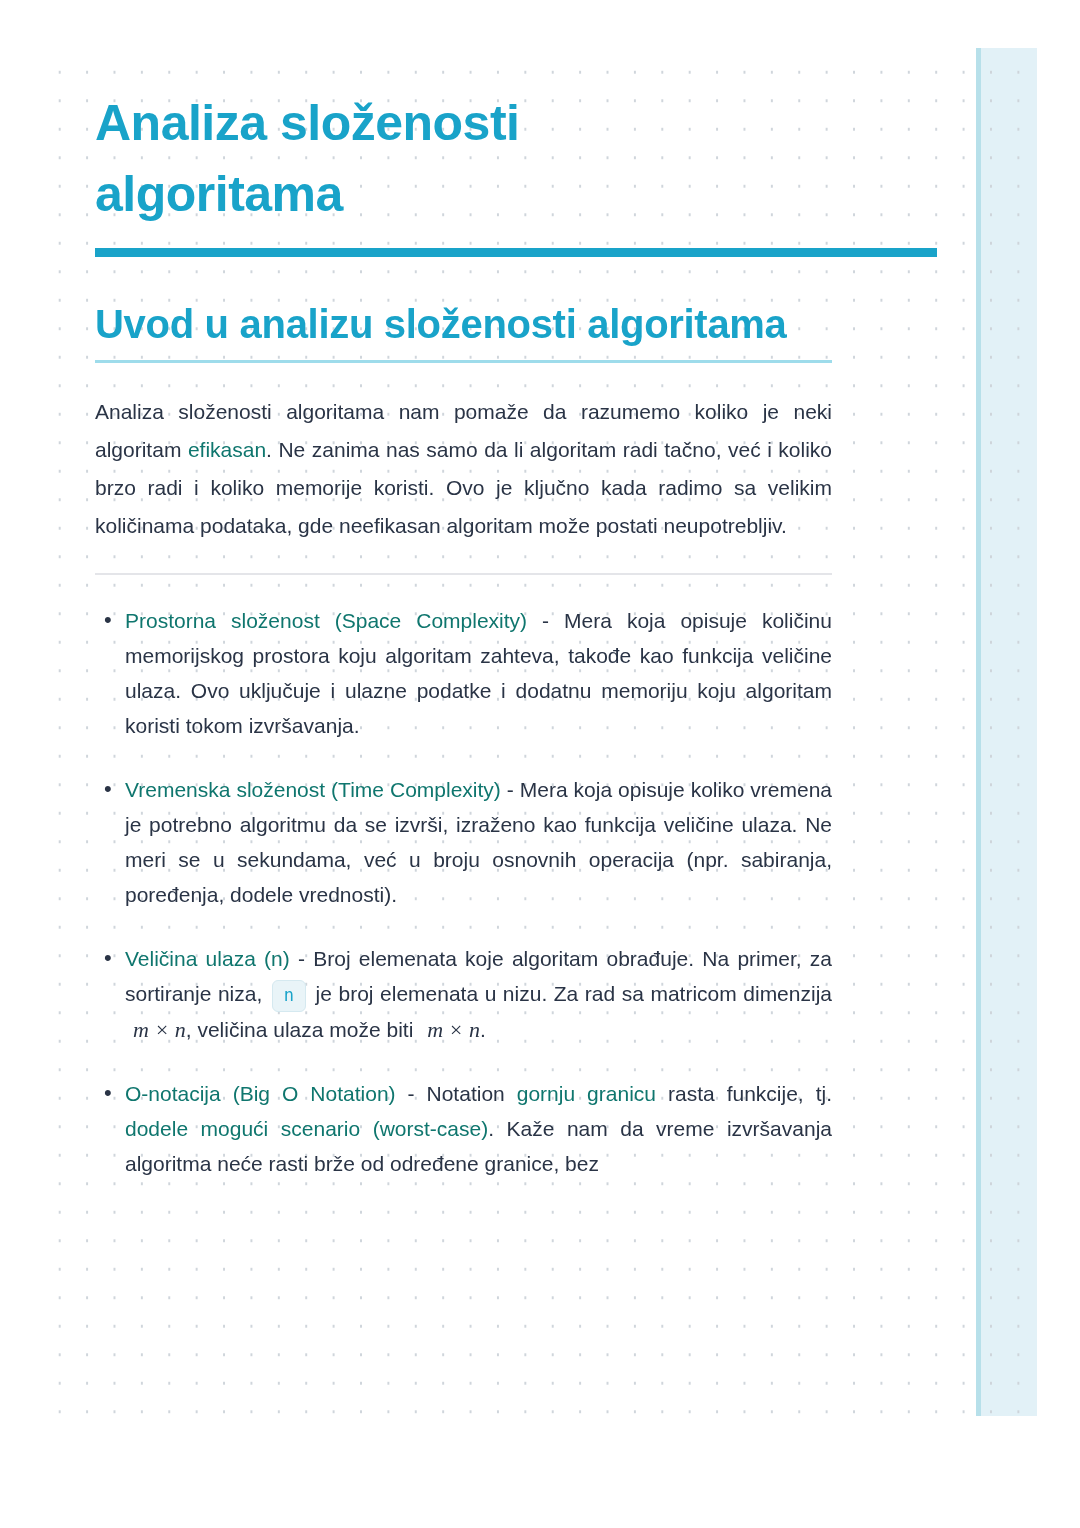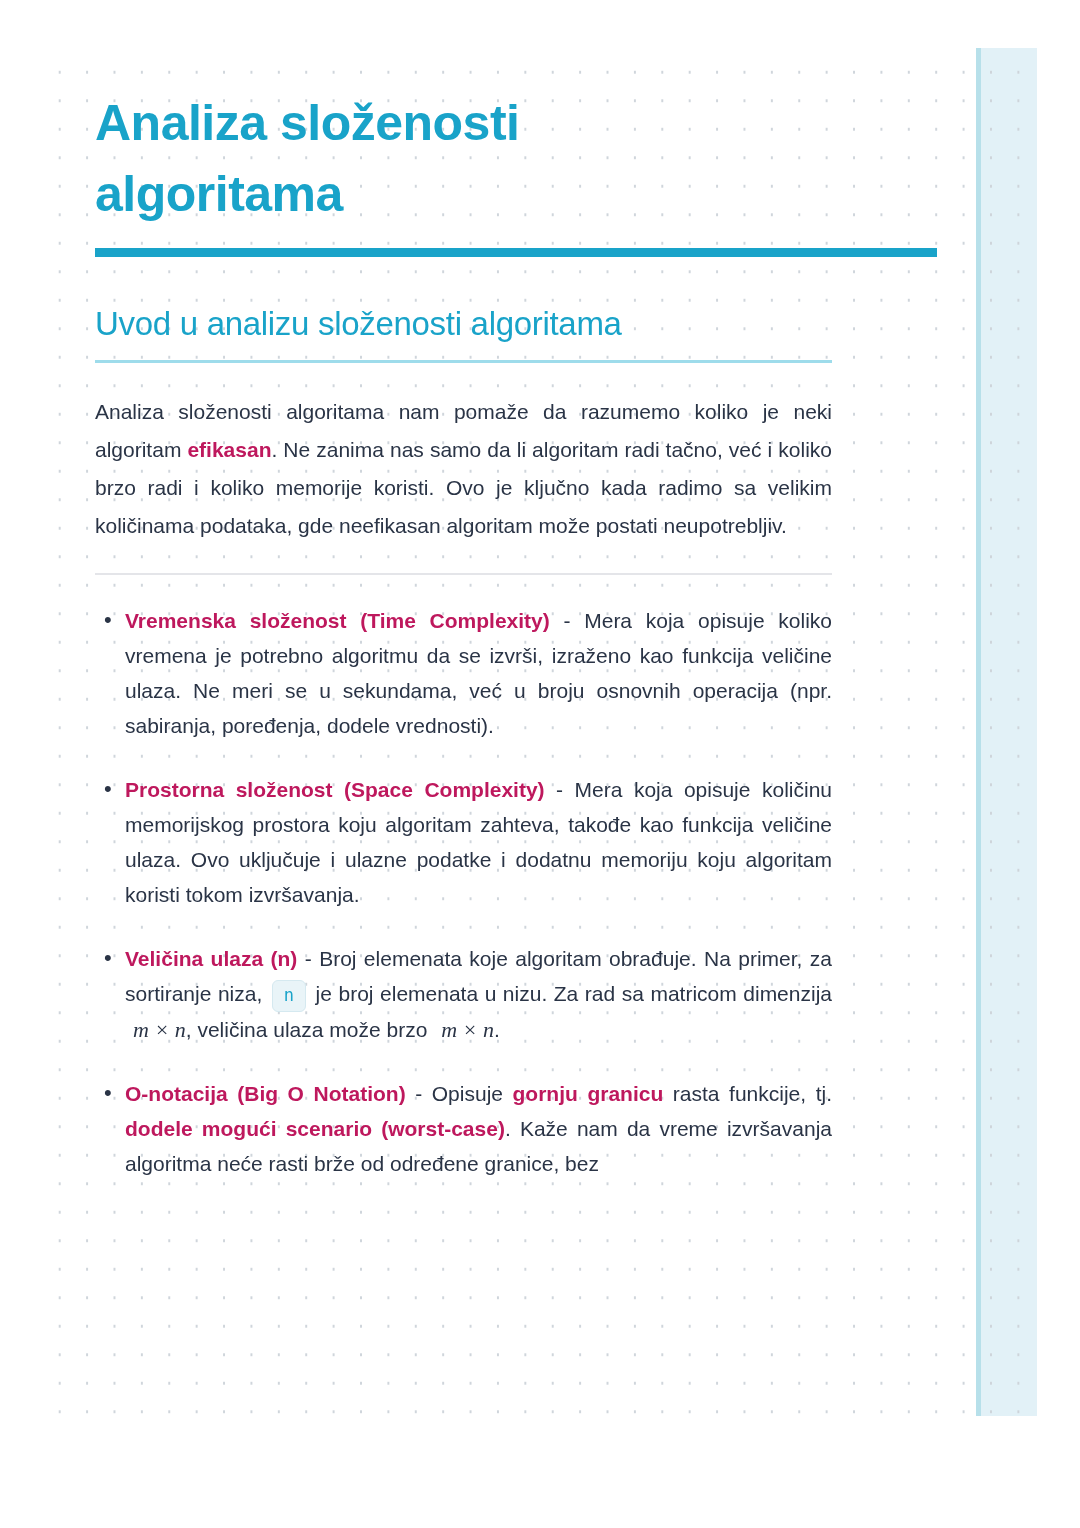--- a/index.html
+++ b/index.html
@@ -49,23 +49,23 @@
     color:#19a3c9;
   }
   .title-rule{
     margin-top:18px;
     width:842px;           
     height:9px;
     background:#19a3c9;
   }
   .section-heading{
     margin:44px 0 0 0;
-    font-size:33px;
+    font-size:40px;
     line-height:46px;
-    font-weight:normal;
+    font-weight:bold;
     letter-spacing:-0.3px;
     color:#19a3c9;
     padding-bottom:13px;
     border-bottom:3px solid #9edceb;
   }
   .body-paragraph{
     margin:30px 0 0 0;
     font-size:21px;
     line-height:38px;
     text-align:justify;
@@ -90,21 +90,21 @@
     margin-bottom:29px;
     color:#2a3446;
   }
   .bullet-list li::before{
     content:"\2022";
     position:absolute;
     left:-21px; top:-1px;
     font-size:22px;
     color:#2a3446;
   }
-  .seg-bold{ font-weight:bold; color:#be185d; }
+  .seg-bold{ font-weight:normal; color:#0f766e; }
   .seg-code{
     display:inline-block;
     font-family:"DejaVu Sans Mono", monospace;
     font-size:17px;
     line-height:1;
     color:#19a3c9;
     background:#e9f4f8;
     border:1px solid #d5e9f0;
     border-radius:6px;
     padding:6px 11px 7px 11px;
@@ -142,23 +142,23 @@
     <div class="title-rule"></div>
 
     <h2 class="section-heading">Uvod u analizu složenosti algoritama</h2>
 
     <p class="body-paragraph"><span>Analiza složenosti algoritama nam pomaže da razumemo koliko je neki algoritam </span><span class="seg-bold">efikasan</span><span>. Ne zanima nas samo da li algoritam radi tačno, već i koliko brzo radi i koliko memorije koristi. Ovo je ključno kada radimo sa velikim količinama podataka, gde neefikasan algoritam može postati neupotrebljiv.</span></p>
 
     <hr class="section-divider">
 
 
     <ul class="bullet-list">
+      <li><span class="seg-bold">Prostorna složenost (Space Complexity)</span><span> - Mera koja opisuje količinu memorijskog prostora koju algoritam zahteva, takođe kao funkcija veličine ulaza. Ovo uključuje i ulazne podatke i dodatnu memoriju koju algoritam koristi tokom izvršavanja.</span></li>
       <li><span class="seg-bold">Vremenska složenost (Time Complexity)</span><span> - Mera koja opisuje koliko vremena je potrebno algoritmu da se izvrši, izraženo kao funkcija veličine ulaza. Ne meri se u sekundama, već u broju osnovnih operacija (npr. sabiranja, poređenja, dodele vrednosti).</span></li>
-      <li><span class="seg-bold">Prostorna složenost (Space Complexity)</span><span> - Mera koja opisuje količinu memorijskog prostora koju algoritam zahteva, takođe kao funkcija veličine ulaza. Ovo uključuje i ulazne podatke i dodatnu memoriju koju algoritam koristi tokom izvršavanja.</span></li>
-      <li><span class="seg-bold">Veličina ulaza (n)</span><span> - Broj elemenata koje algoritam obrađuje. Na primer, za sortiranje niza, </span><span class="seg-code">n</span><span> je broj elemenata u nizu. Za rad sa matricom dimenzija </span><span class="seg-math">m × n</span><span>, veličina ulaza može brzo </span><span class="seg-math">m × n</span><span>.</span></li>
-      <li><span class="seg-bold">O-notacija (Big O Notation)</span><span> - Opisuje </span><span class="seg-bold">gornju granicu</span><span> rasta funkcije, tj. </span><span class="seg-bold">dodele mogući scenario (worst-case)</span><span>. Kaže nam da vreme izvršavanja algoritma neće rasti brže od određene granice, bez</span></li>
+      <li><span class="seg-bold">Veličina ulaza (n)</span><span> - Broj elemenata koje algoritam obrađuje. Na primer, za sortiranje niza, </span><span class="seg-code">n</span><span> je broj elemenata u nizu. Za rad sa matricom dimenzija </span><span class="seg-math">m × n</span><span>, veličina ulaza može biti </span><span class="seg-math">m × n</span><span>.</span></li>
+      <li><span class="seg-bold">O-notacija (Big O Notation)</span><span> - Notation </span><span class="seg-bold">gornju granicu</span><span> rasta funkcije, tj. </span><span class="seg-bold">dodele mogući scenario (worst-case)</span><span>. Kaže nam da vreme izvršavanja algoritma neće rasti brže od određene granice, bez</span></li>
     </ul>
 
   </div>
 
   <div class="footer-credit">(c) Knowunity 2025</div>
 
 </div>
 
 </body></html>

